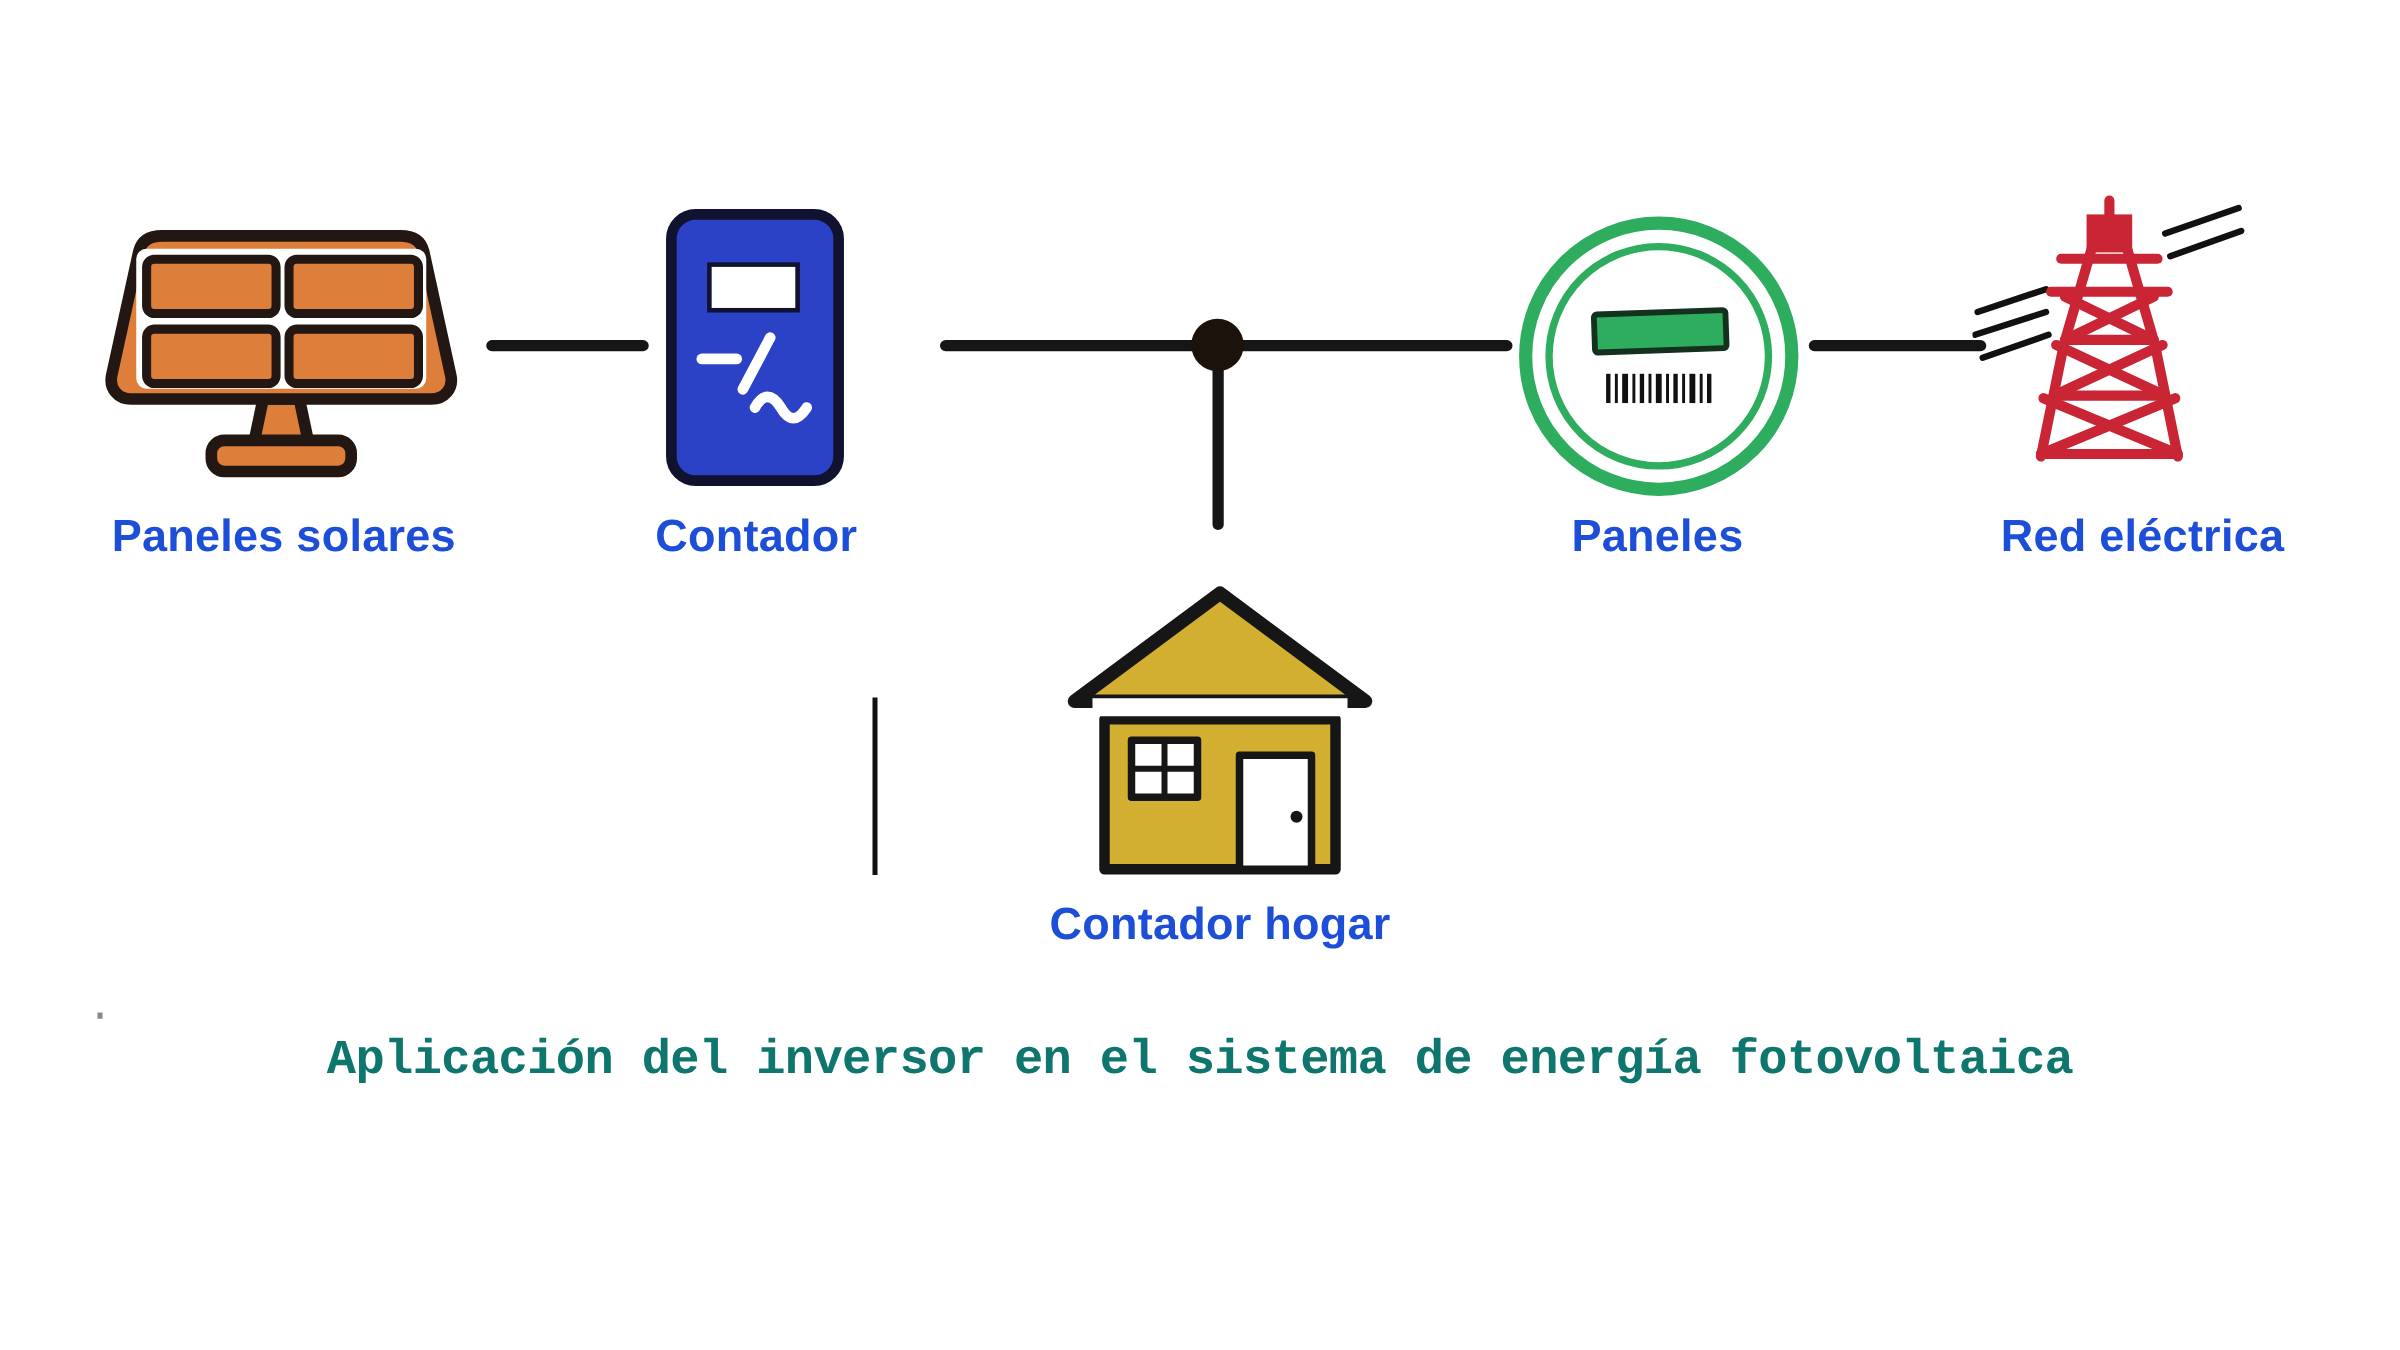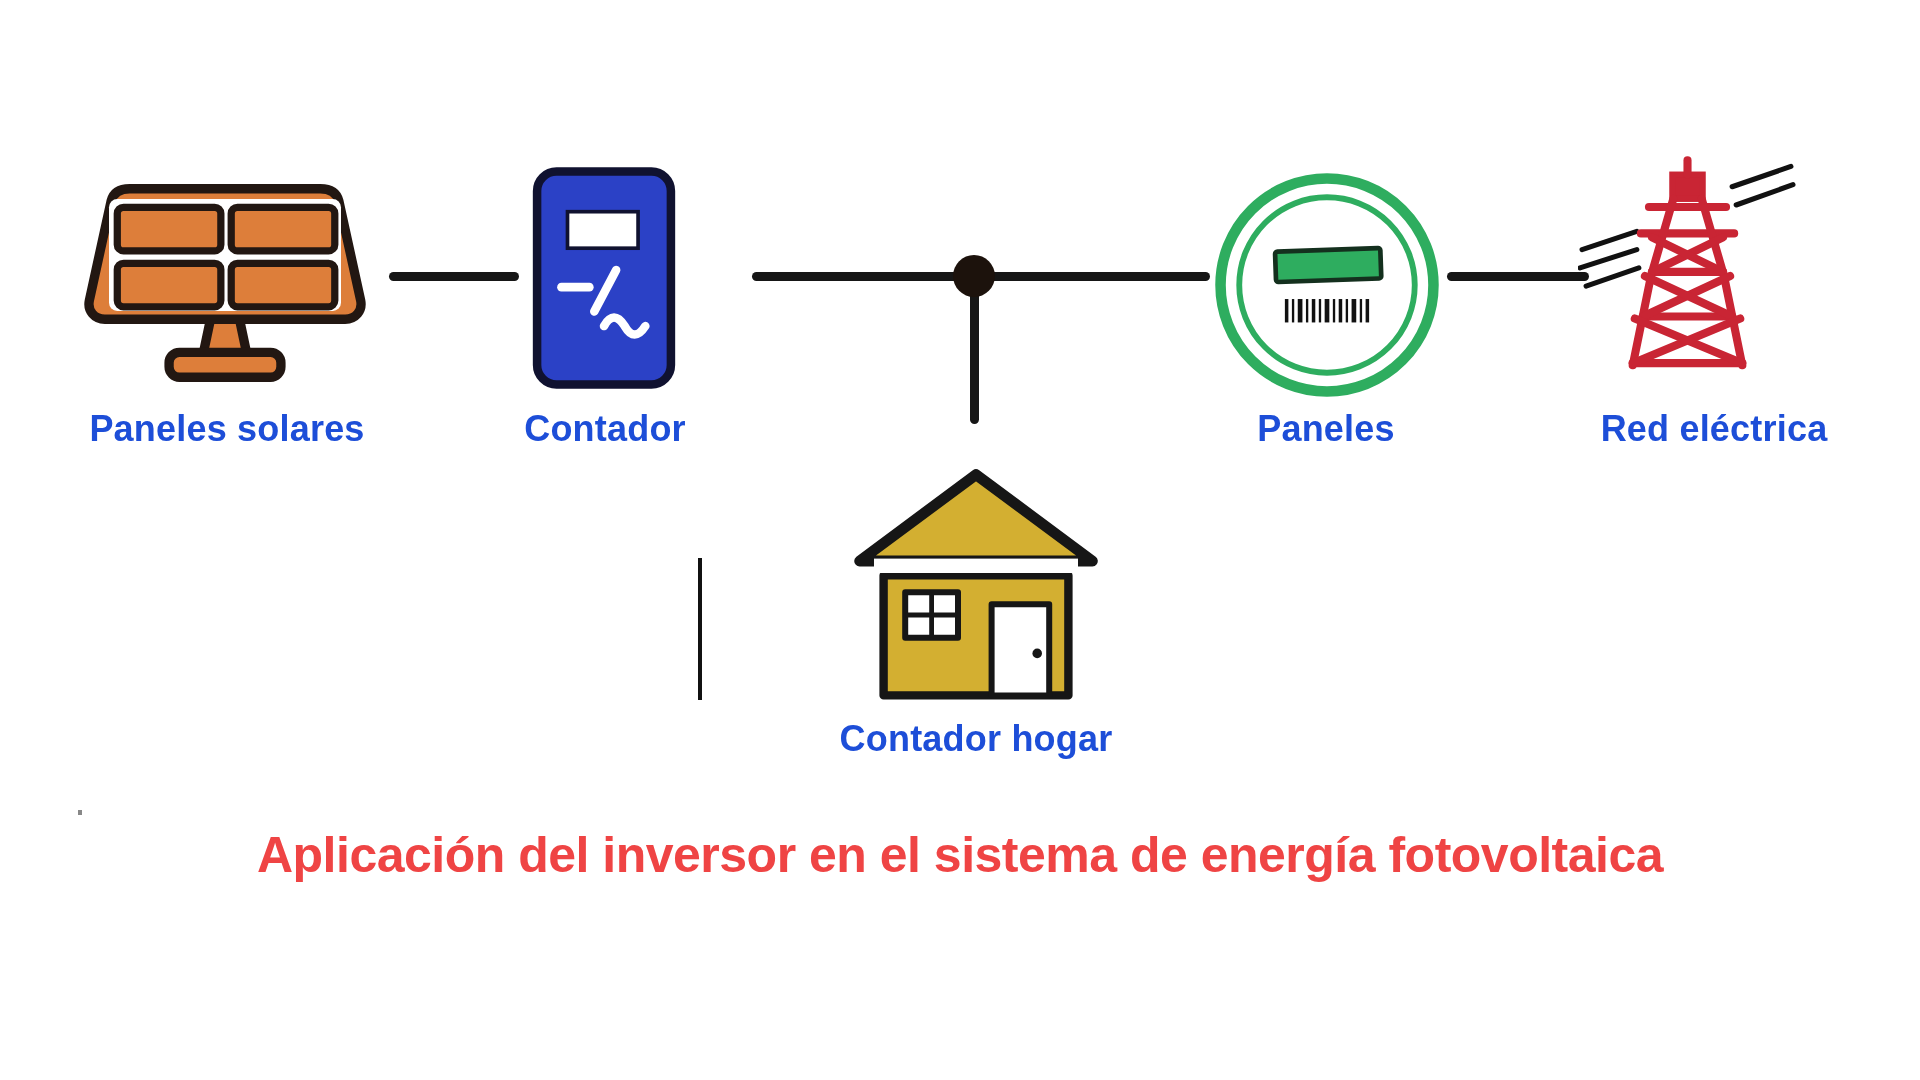--- a/index.html
+++ b/index.html
@@ -41,25 +41,26 @@
     position:absolute;
     width:4px;height:5px;
     background:#555;
     opacity:.7;
   }
   .diagram-title{
     position:absolute;
     left:50%;
     transform:translateX(-50%);
     top:826px;
-    font-size:50px;
+    font-size:39px;
     font-weight:800;
     letter-spacing:-0.5px;
     white-space:nowrap;
-    color:#ef4444;
+    color:#0f766e;
+    font-family:Liberation Mono, monospace;
   }
   svg{display:block;}
 </style>
 </head>
 <body>
 
 <div class="wire" style="left:389px;top:272px;width:130px;height:9px;"></div>
 
 <div class="wire" style="left:752px;top:272px;width:458px;height:9px;"></div>
 

